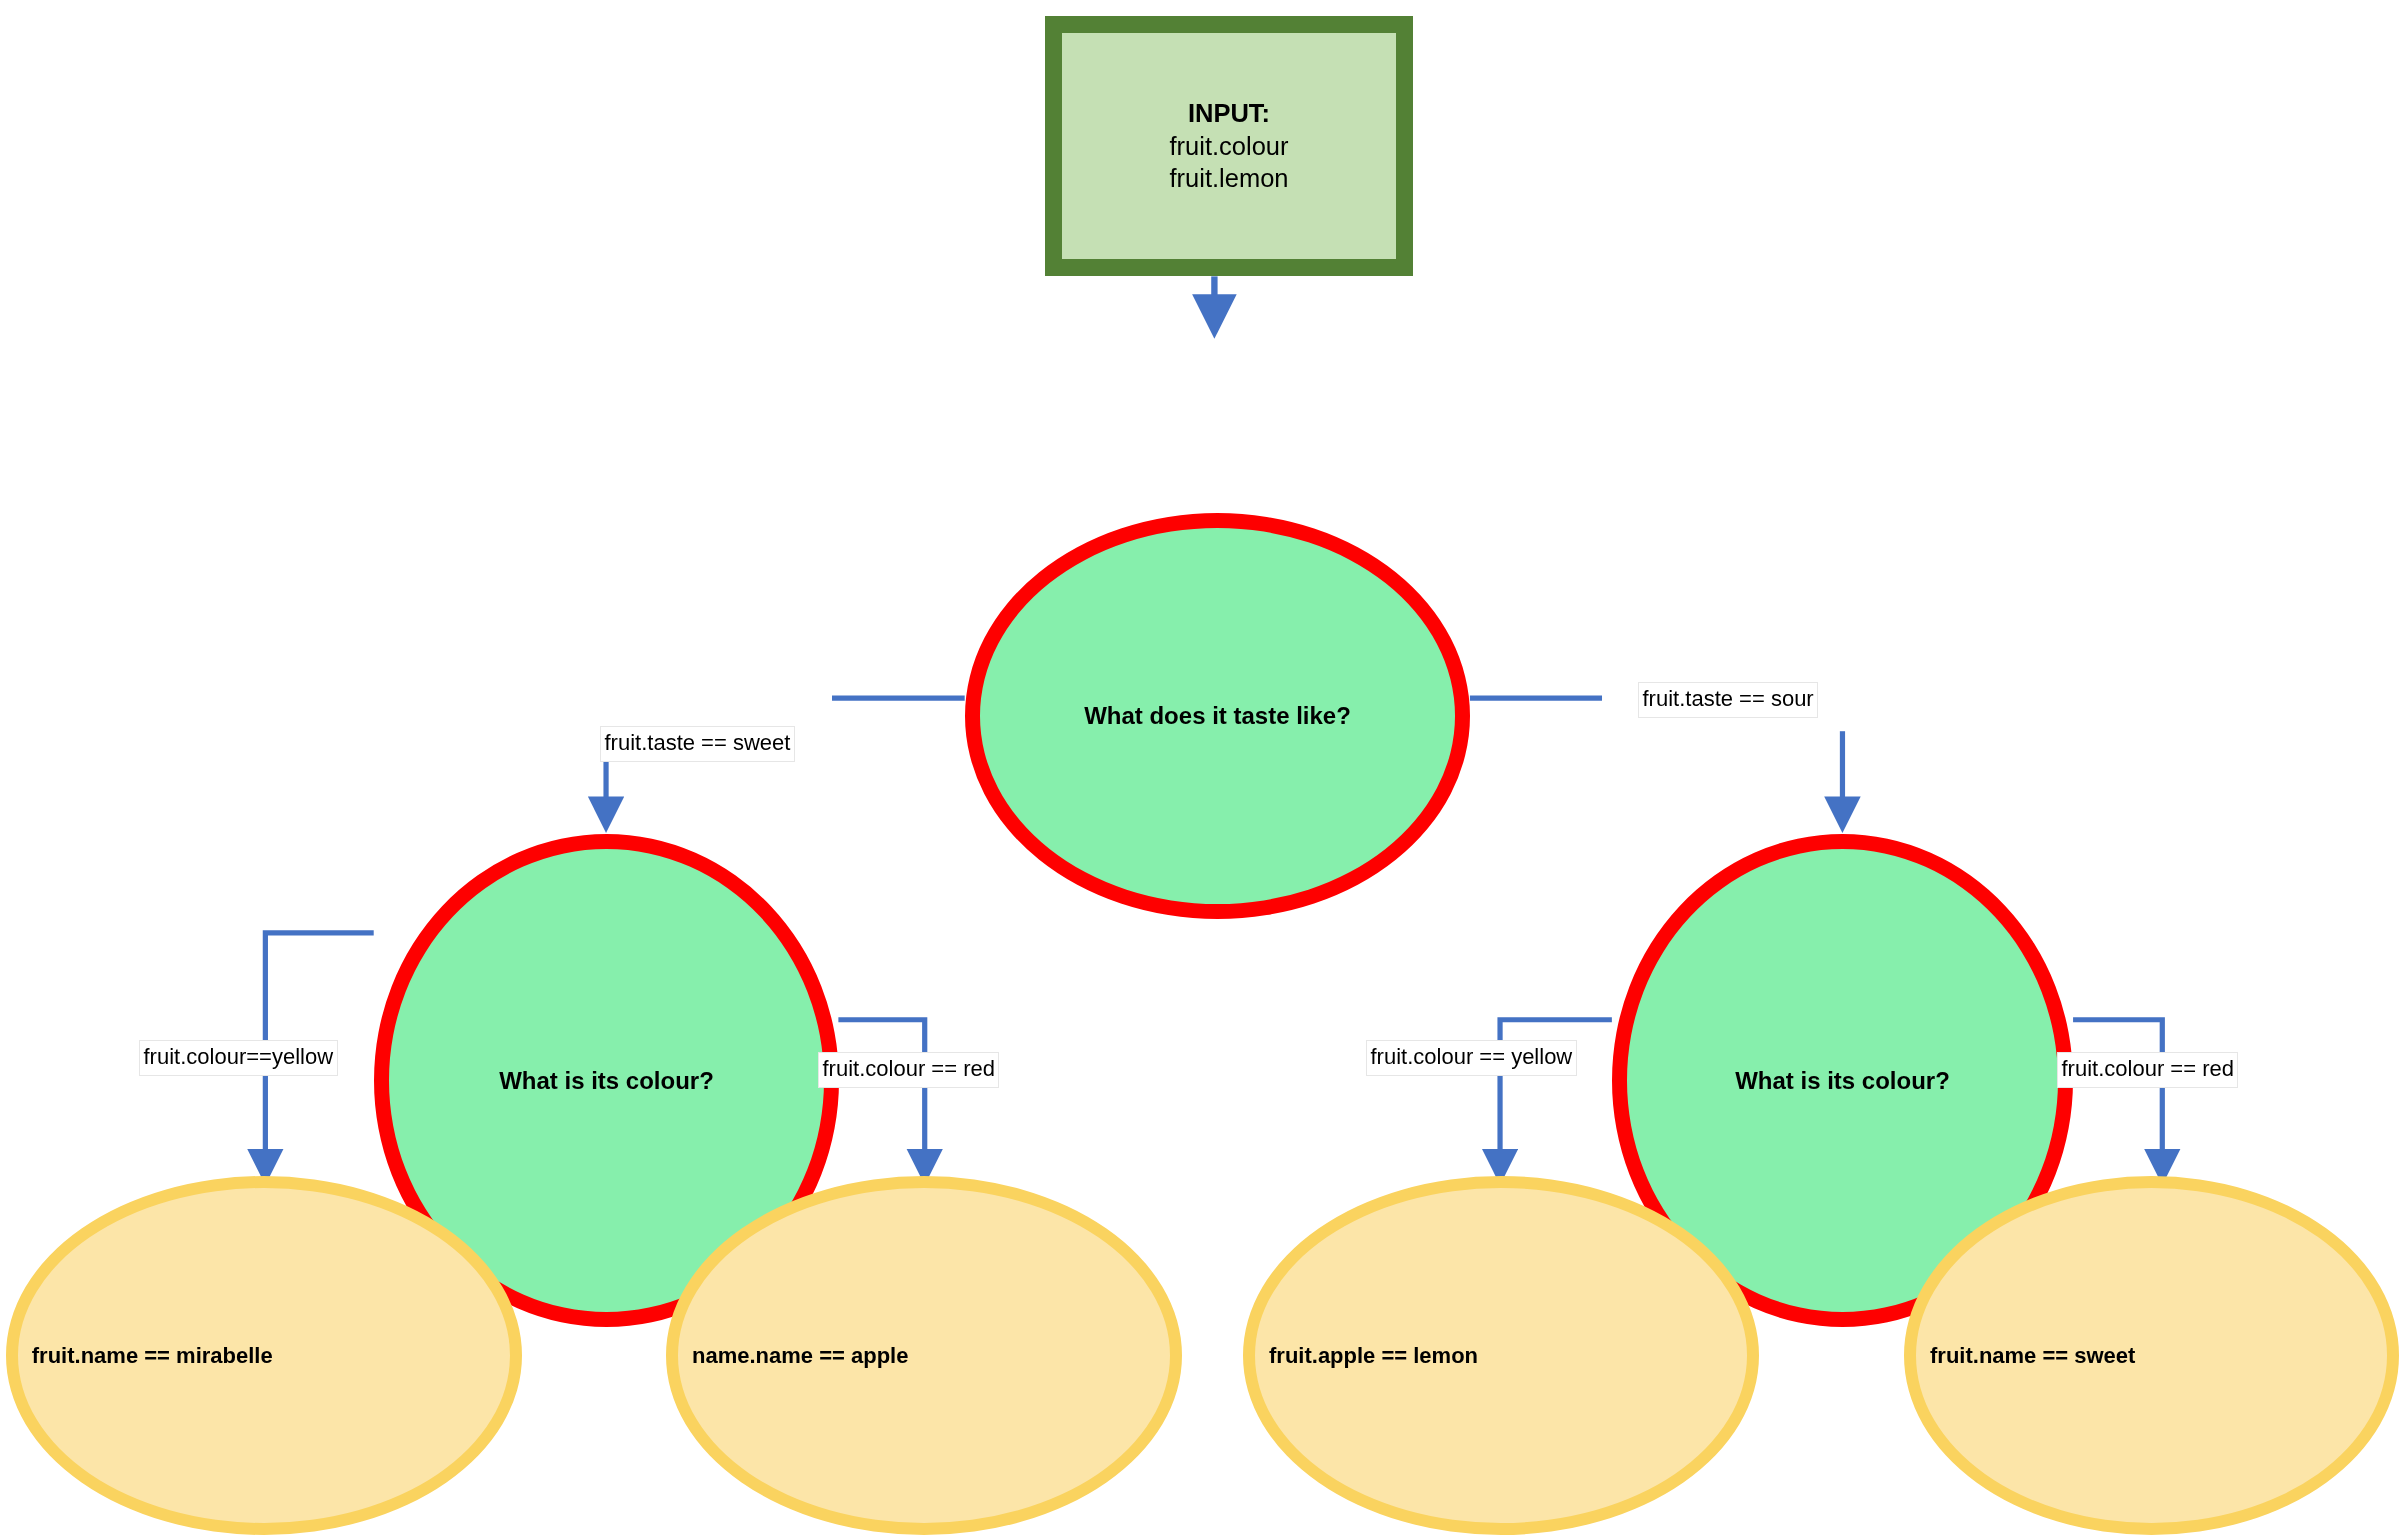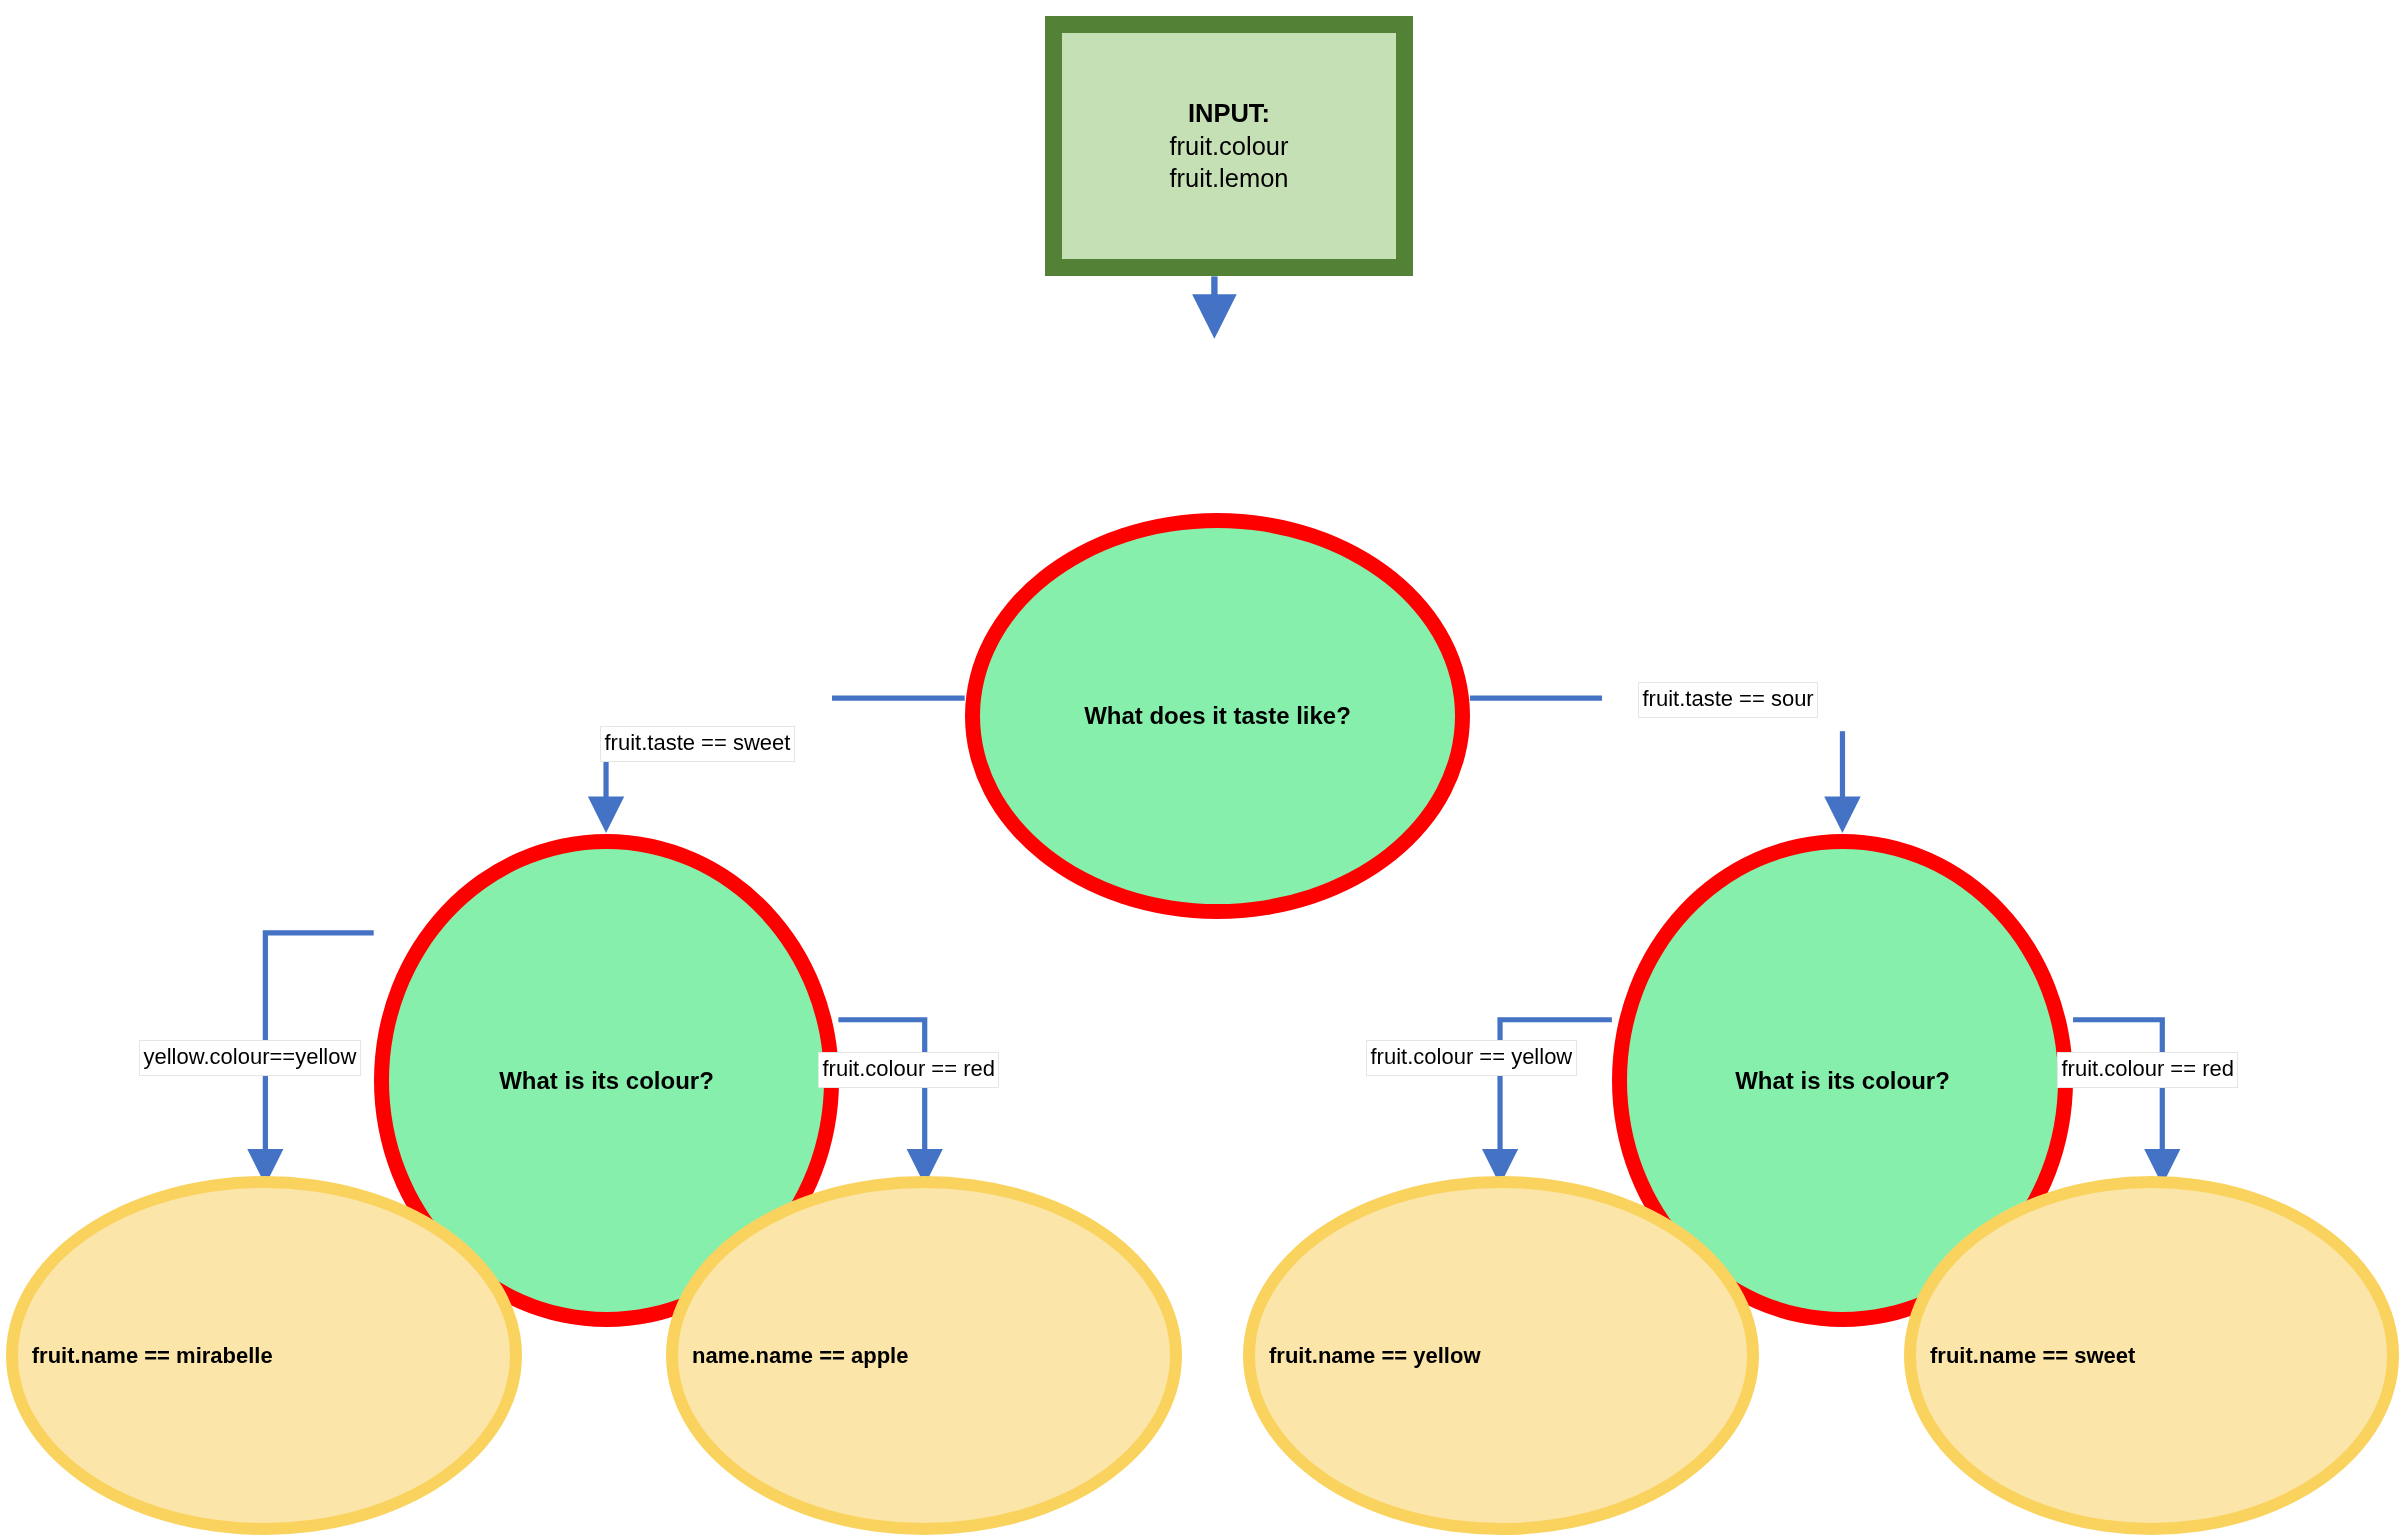--- a/index.html
+++ b/index.html
@@ -152,32 +152,32 @@
 
   <div class="leaf" style="left:5.8px; top:1176px; width:516px; height:359px;">
     <span class="lbl">fruit.name == mirabelle</span>
   </div>
 
   <div class="leaf" style="left:666px; top:1176px; width:516px; height:359px;">
     <span class="lbl">name.name == apple</span>
   </div>
 
   <div class="leaf" style="left:1243px; top:1176px; width:516px; height:359px;">
-    <span class="lbl">fruit.name == yellow</span>
+    <span class="lbl">fruit.apple == lemon</span>
   </div>
 
   <div class="leaf" style="left:1904px; top:1176px; width:495px; height:359px;">
     <span class="lbl">fruit.name == sweet</span>
   </div>
 
   <div class="edge-label" style="left:600px; top:682px;margin-top:44px;">fruit.taste == sweet</div>
 
   <div class="edge-label" style="left:1638px; top:682px;">fruit.taste == sour</div>
 
-  <div class="edge-label" style="left:139px; top:1040px;">yellow.colour==yellow</div>
+  <div class="edge-label" style="left:139px; top:1040px;">fruit.colour==yellow</div>
 
   <div class="edge-label" style="left:818px; top:1052px;">fruit.colour == red</div>
 
   <div class="edge-label" style="left:1366px; top:1040px;">fruit.colour == yellow</div>
 
   <div class="edge-label" style="left:2057px; top:1052px;">fruit.colour == red</div>
 
 </div>
 
 

